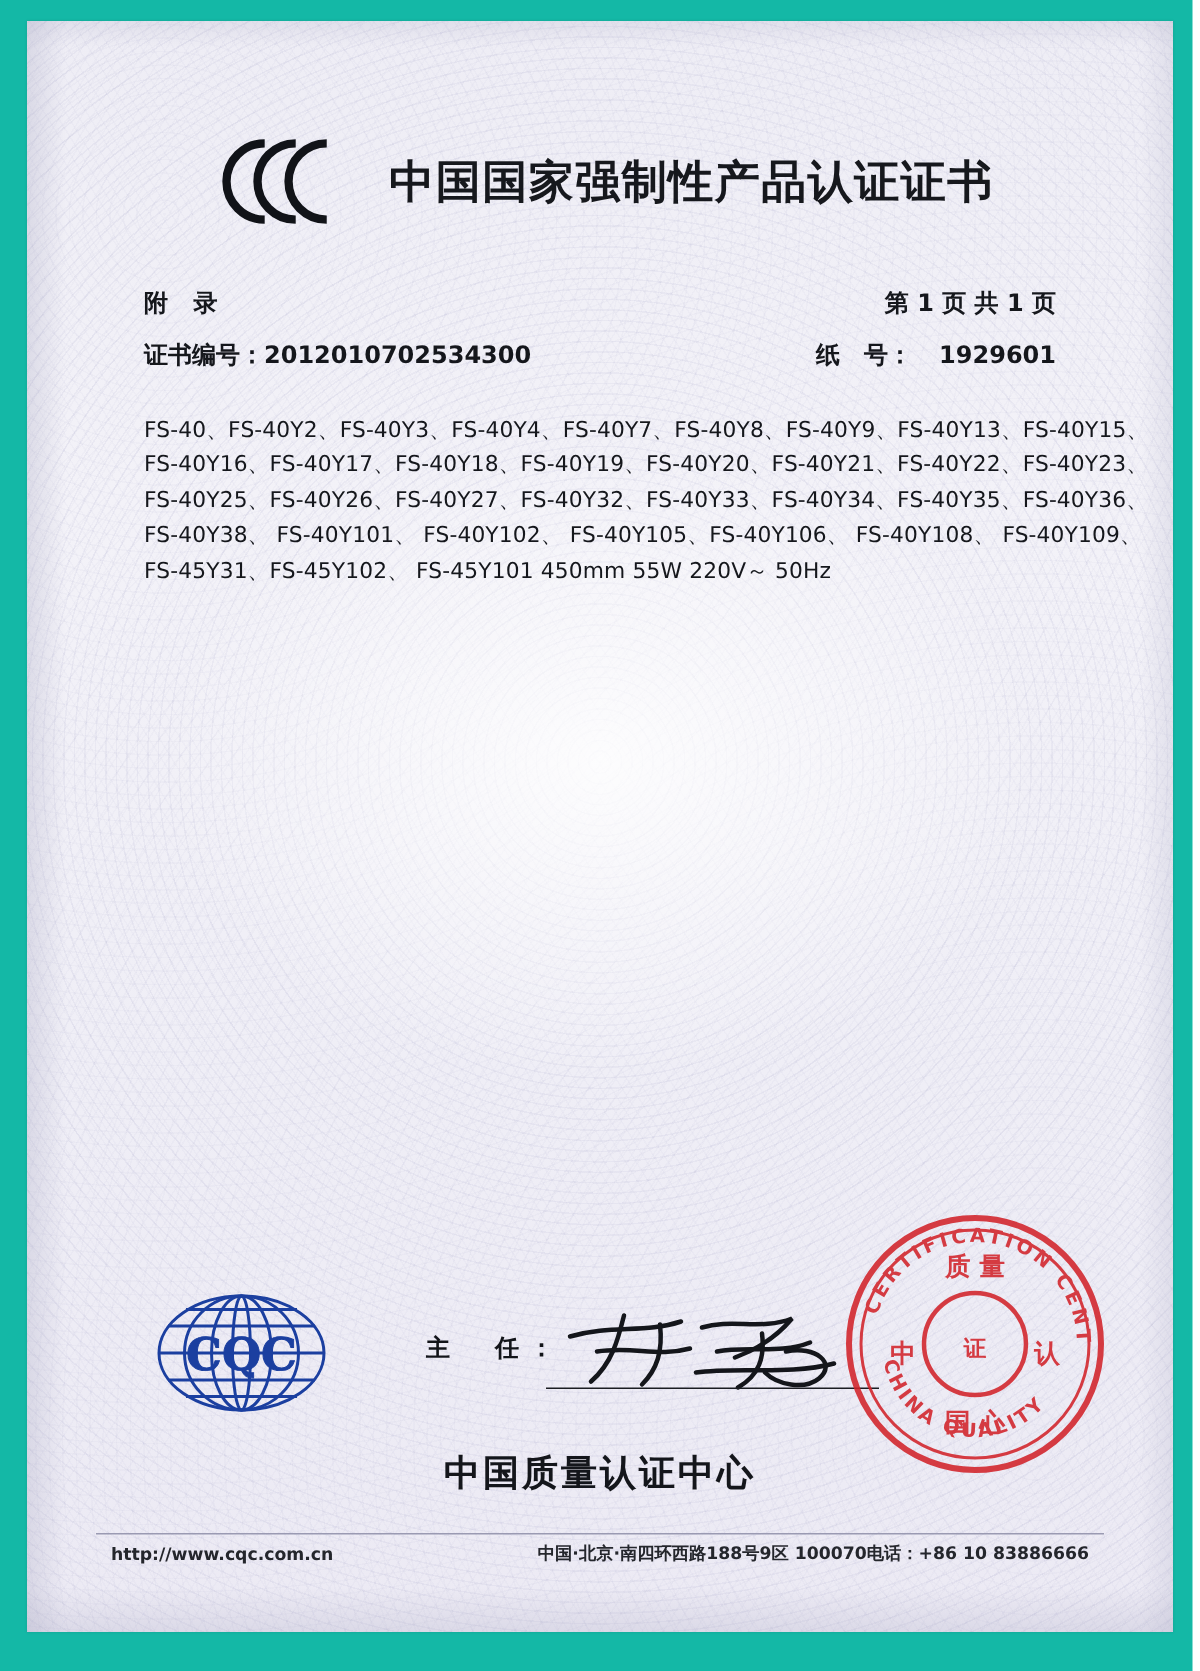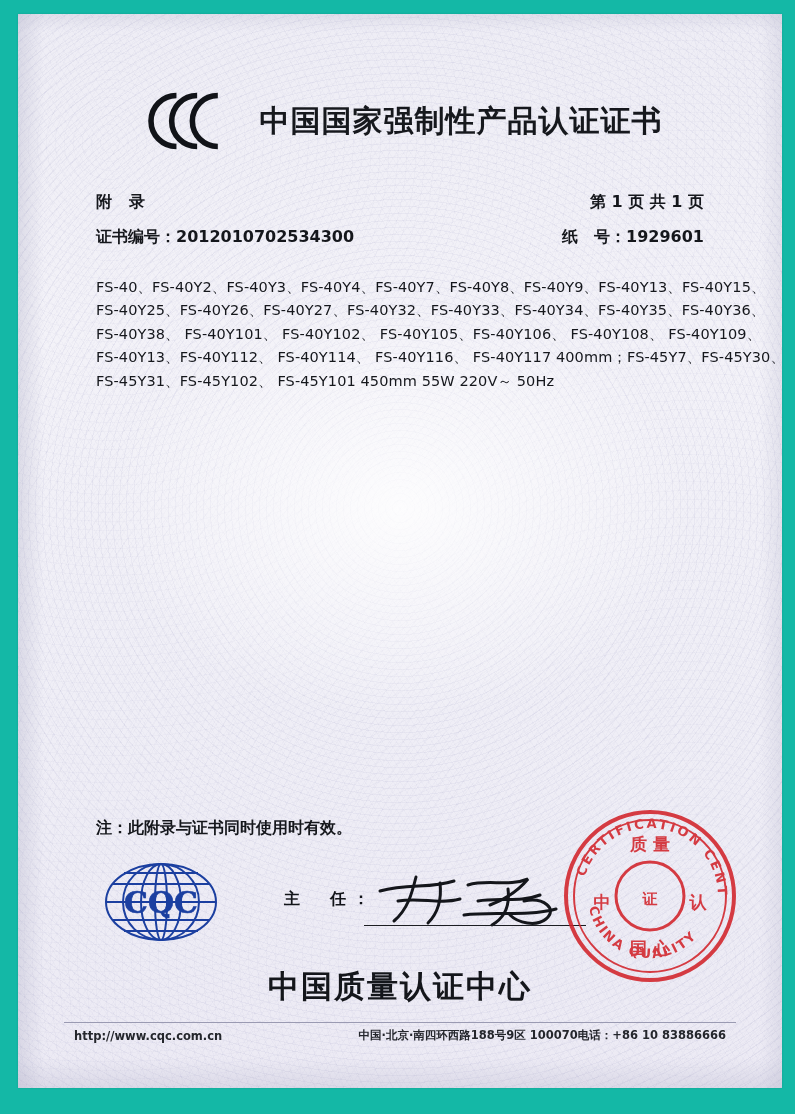--- a/index.html
+++ b/index.html
@@ -77,21 +77,21 @@
   .meta-row {
     display: flex;
     justify-content: space-between;
     align-items: baseline;
     margin-bottom: 14px;
     font-size: 16px;
   }
   .meta-left { font-weight: bold; }
   .meta-left .lbl { letter-spacing: 0.5px; }
   .meta-right { font-weight: bold; }
-  .meta-right .val { margin-left: 0; }
+  .meta-right .val { margin-left: 18px; }
   .spaced { letter-spacing: 6px; }
 
   
   .models {
     position: absolute;
     left: 78px;
     right: 70px;
     top: 262px;
     font-family: "DejaVu Sans", sans-serif;
     font-size: 14.5px;
@@ -156,21 +156,21 @@
     opacity: 0.88;
   }
 
   
   .org {
     position: absolute;
     left: 0; right: 0;
     top: 952px;
     text-align: center;
     font-family: "DejaVu Sans", sans-serif;
-    font-size: 31px;
+    font-size: 24px;
     font-weight: bold;
     color: #14161b;
     letter-spacing: 2px;
   }
 
   
   .footer-line {
     position: absolute;
     left: 46px;
     right: 46px;
@@ -223,27 +223,26 @@
           <span>证书编号：</span><span class="val">2012010702534300</span>
         </div>
         <div class="meta-right">
           <span>纸　号：</span><span class="val">1929601</span>
         </div>
       </div>
     </div>
 
     <div class="models">
       <div>FS-40、FS-40Y2、FS-40Y3、FS-40Y4、FS-40Y7、FS-40Y8、FS-40Y9、FS-40Y13、FS-40Y15、</div>
+      <div>FS-40Y16、FS-40Y17、FS-40Y18、FS-40Y19、FS-40Y20、FS-40Y21、FS-40Y22、FS-40Y23、</div>
       <div>FS-40Y25、FS-40Y26、FS-40Y27、FS-40Y32、FS-40Y33、FS-40Y34、FS-40Y35、FS-40Y36、</div>
       <div>FS-40Y38、 FS-40Y101、 FS-40Y102、 FS-40Y105、FS-40Y106、 FS-40Y108、 FS-40Y109、</div>
-      <div>FS-40Y13、FS-40Y112、 FS-40Y114、 FS-40Y116、 FS-40Y117 400mm；FS-45Y7、FS-45Y30、</div>
       <div>FS-45Y31、FS-45Y102、 FS-45Y101 450mm 55W 220V～ 50Hz</div>
     </div>
 
-    <div class="note">注：此附录与证书同时使用时有效。</div>
 
     <div class="sign-row">
       <div class="cqc-logo">
         <svg viewBox="0 0 130 86" width="130" height="86" aria-hidden="true">
           <g stroke="#1b3fa0" fill="none" stroke-width="2">
             <ellipse cx="65" cy="43" rx="55" ry="38"></ellipse>
             <ellipse cx="65" cy="43" rx="38" ry="38"></ellipse>
             <ellipse cx="65" cy="43" rx="20" ry="38"></ellipse>
             <ellipse cx="65" cy="43" rx="6" ry="38"></ellipse>
             <line x1="10" y1="43" x2="120" y2="43"></line>

